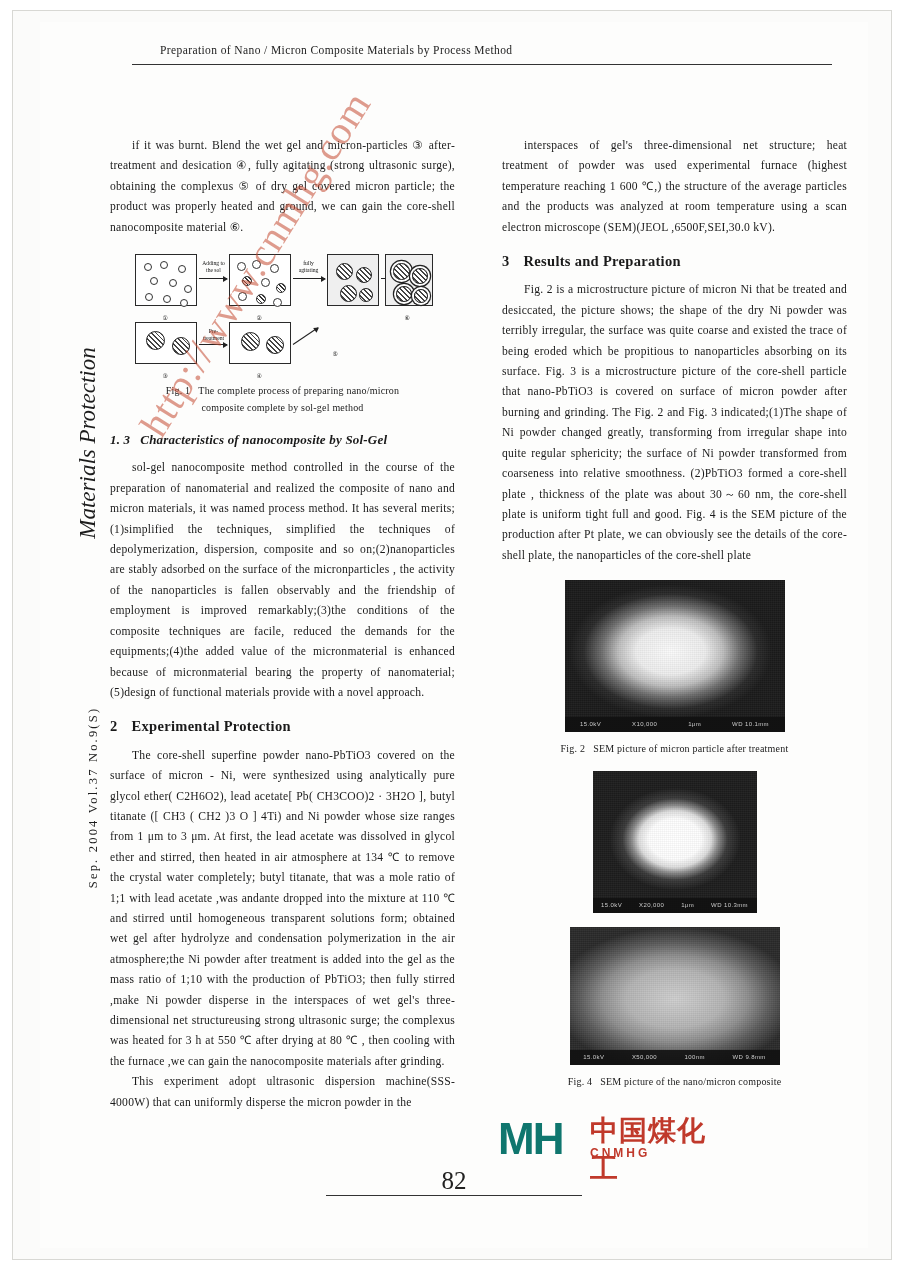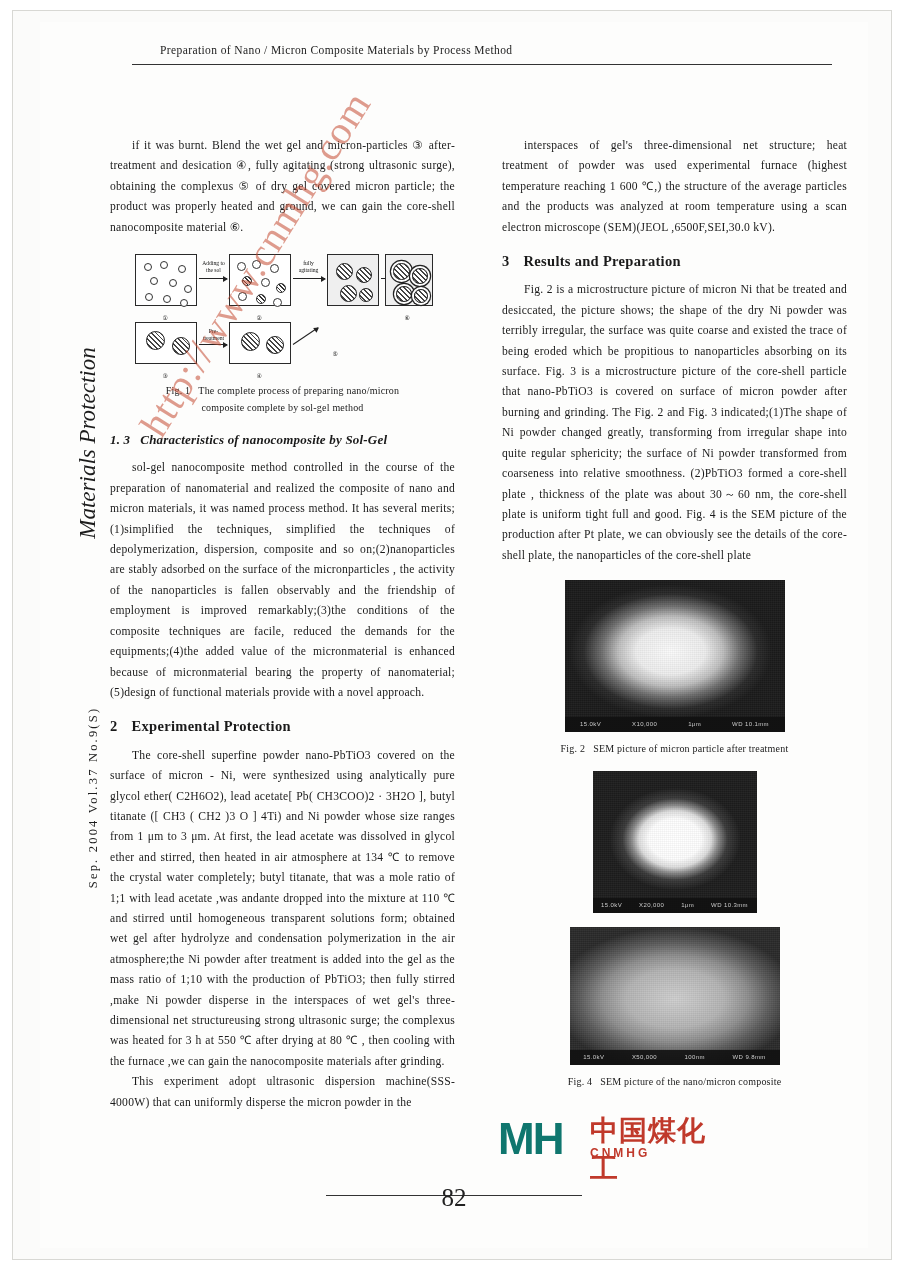--- a/index.html
+++ b/index.html
@@ -224,21 +224,21 @@
   }
   #sem4 .grain {
     background:
       radial-gradient(ellipse 58% 52% at 50% 52%, #cfcfcf 0%, #b4b4b4 40%, #8e8e8e 60%, #5c5c5c 78%, #2a2a2a 100%);
   }
 
   
   .pagenum {
     position: absolute;
     left: 0; right: 0;
-    bottom: 36px;
+    bottom: 53px;
     text-align: center;
     font-size: 25px;
     color: #222;
     font-family: "Liberation Serif", serif;
   }
   .pagerule-l, .pagerule-r {
     position: absolute;
     bottom: 52px;
     border-bottom: 1.1px solid #333;
     width: 130px;

